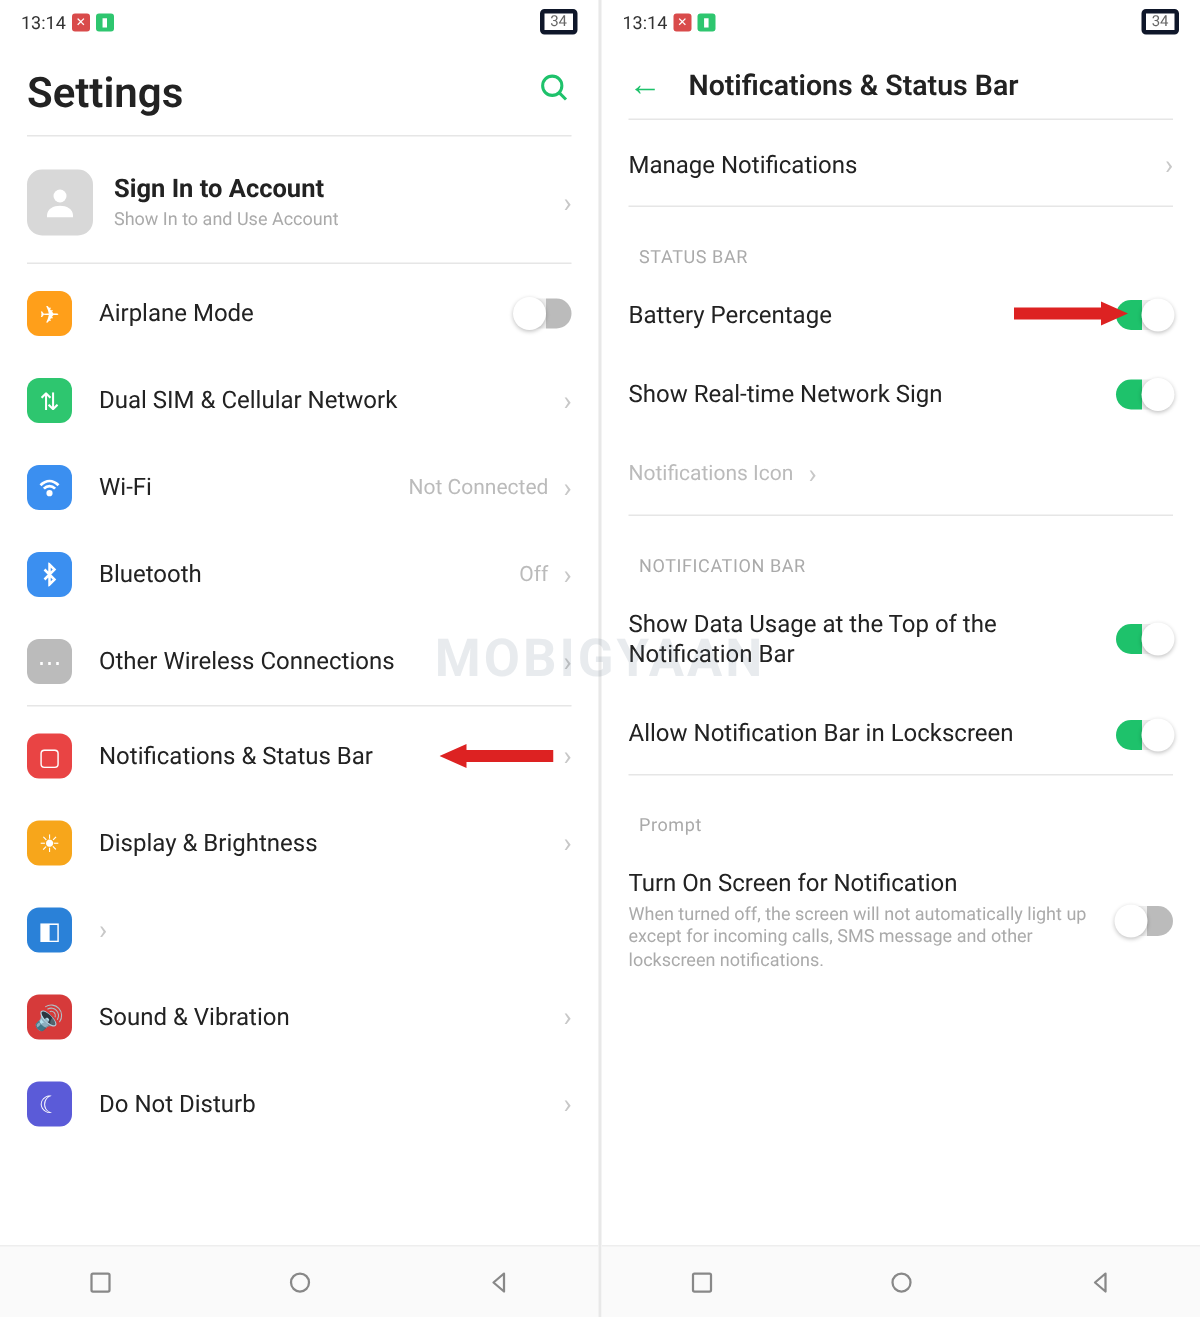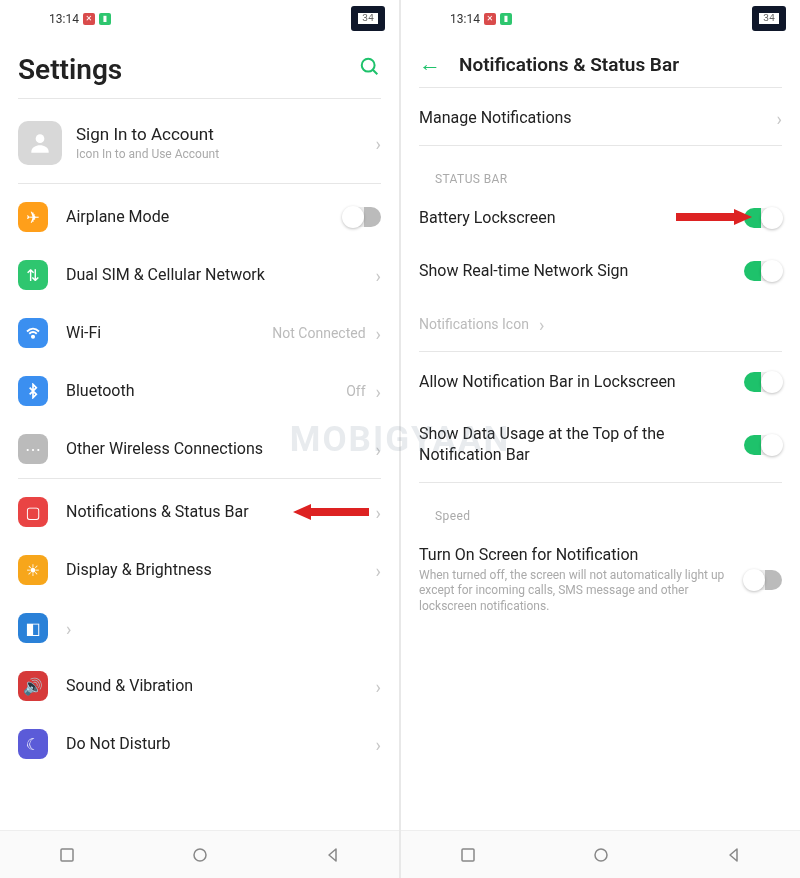--- a/index.html
+++ b/index.html
@@ -1,59 +1,59 @@
 <!DOCTYPE html>
 <html><head>
   <meta charset="utf-8">
   <style>
     * { margin: 0; padding: 0; box-sizing: border-box; font-family: -apple-system, BlinkMacSystemFont, 'Segoe UI', Roboto, sans-serif; }
     body { background: #f5f5f5; width: 800px; height: 878px; display: flex; position: relative; }
     .phone { flex: 1; background: #fff; display: flex; flex-direction: column; position: relative; overflow: hidden; }
     .phone + .phone { border-left: 2px solid #e8e8e8; }
-    .status-bar { display: flex; justify-content: space-between; align-items: center; padding: 6px 14px 4px; font-size: 12px; color: #333; margin-left: 35px; }
+    .status-bar { display: flex; justify-content: space-between; align-items: center; padding: 6px 14px 4px; font-size: 12px; color: #333; }
     .status-left { display: flex; align-items: center; gap: 4px; }
     .status-right { display: flex; align-items: center; gap: 4px; }
     .sb-icon { width: 12px; height: 12px; display: inline-flex; align-items: center; justify-content: center; border-radius: 2px; font-size: 8px; }
     .sb-icon.red { background: #d94b4b; color: #fff; }
     .sb-icon.green { background: #2ec66f; color: #fff; }
-    .batt-badge { border: 7px solid #0f172a; border-radius: 3px; padding: 0 4px; font-size: 10px; color: #666; font-family: Liberation Mono, monospace; }
+    .batt-badge { border: 3px solid #0f172a; border-radius: 3px; padding: 0 4px; font-size: 10px; color: #666; }
     .header { display: flex; align-items: center; justify-content: space-between; padding: 18px 18px 12px; }
     .header-title { font-size: 28px; font-weight: 600; color: #222; }
     .header-sub { font-size: 19px; font-weight: 600; color: #222; }
     .back-arrow { color: #1ec26b; font-size: 22px; margin-right: 18px; }
     .header-left { display: flex; align-items: center; }
     .search-icon { color: #1ec26b; font-size: 22px; }
     .content { flex: 1; overflow-y: hidden; }
     .divider { height: 1px; background: #e6e6e6; margin: 0 18px 4px; }
     .row { display: flex; align-items: center; padding: 14px 18px; position: relative; }
     .row-icon { width: 30px; height: 30px; border-radius: 8px; display: flex; align-items: center; justify-content: center; margin-right: 18px; flex-shrink: 0; color: #fff; font-size: 16px; }
     .row-body { flex: 1; display: flex; flex-direction: column; }
     .row-label { font-size: 16px; color: #222; line-height: 1.3; }
     .row-label.lg { font-size: 17px; }
     .row-sub { font-size: 12px; color: #aaa; margin-top: 2px; line-height: 1.3; }
     .row-meta { font-size: 14px; color: #bbb; margin-right: 10px; }
     .chev { color: #c8c8c8; font-size: 18px; }
     .avatar-icon { width: 44px; height: 44px; border-radius: 10px; background: #d8d8d8; margin-right: 14px; display: flex; align-items: center; justify-content: center; }
     .avatar-icon svg { width: 26px; height: 26px; fill: #fff; }
-    .section-hdr { font-size: 12px; color: #aaa; letter-spacing: 0.4px; padding: 22px 34px 6px; }
+    .section-hdr { font-size: 12px; color: #aaa; letter-spacing: 0.4px; padding: 22px 12px 6px; margin-left: 13px; }
     .toggle { width: 38px; height: 20px; border-radius: 20px; background: #eee; position: relative; flex-shrink: 0; }
     .toggle::after { content: ''; position: absolute; width: 22px; height: 22px; border-radius: 50%; background: #fff; top: -1px; right: -1px; box-shadow: 0 1px 3px rgba(0,0,0,0.25); }
     .toggle.on { background: linear-gradient(to right, #1ec26b 45%, #eee 45%); }
     .toggle.off::after { right: auto; left: -1px; }
     .toggle.off { background: linear-gradient(to left, #bbb 45%, #eee 45%); }
     .nav-bar { height: 48px; background: #fafafa; display: flex; align-items: center; justify-content: space-around; border-top: 1px solid #eee; }
     .nav-btn { width: 18px; height: 18px; display: flex; align-items: center; justify-content: center; color: #888; }
     .arrow-annot { position: absolute; width: 76px; height: 22px; pointer-events: none; }
     .arrow-annot svg { width: 100%; height: 100%; }
     .watermark { position: absolute; top: 50%; left: 50%; transform: translate(-50%, -50%); font-size: 35px; font-weight: 700; color: rgba(100,120,140,0.15); letter-spacing: 2px; pointer-events: none; z-index: 99; white-space: nowrap; }
     .ic-orange { background: #ff9f1a; } .ic-green { background: #2ec66f; } .ic-blue { background: #3b8ff0; }
     .ic-gray { background: #bbb; } .ic-red { background: #e94444; } .ic-amber { background: #f7a61b; }
     .ic-teal { background: #2a81d8; } .ic-crimson { background: #d63a3a; } .ic-purple { background: #5b5bd8; }
     .account-row { padding: 18px; }
-    .account-row .row-label { font-size: 17px; font-weight: 400; }
+    .account-row .row-label { font-size: 17px; font-weight: 700; }
     .row.tight { padding-top: 16px; padding-bottom: 16px; }
   </style>
 </head>
 <body>
 
 <div class="phone">
   <div class="status-bar">
     <div class="status-left">
       <span>13:14</span>
       <span class="sb-icon red">✕</span>
@@ -78,21 +78,21 @@
   <div class="content">
     <div class="row account-row">
       <div class="avatar-icon">
         <svg viewBox="0 0 24 24">
             <circle cx="12" cy="8" r="4"></circle>
             <path d="M4 20c0-4 4-6 8-6s8 2 8 6v1H4z"></path>
           </svg>
       </div>
       <div class="row-body">
         <span class="row-label lg">Sign In to Account</span>
-        <span class="row-sub">Icon In to and Use Account</span>
+        <span class="row-sub">Show In to and Use Account</span>
       </div>
       <span class="chev">›</span>
     </div>
     <div class="divider"></div>
 
     <div class="row">
       <div class="row-icon ic-orange">✈</div>
       <div class="row-body">
           <span class="row-label">Airplane Mode</span>
         </div>
@@ -237,21 +237,21 @@
           <span class="row-label">Manage Notifications</span>
         </div>
       <span class="chev">›</span>
     </div>
     <div class="divider"></div>
 
     <div class="section-hdr">STATUS BAR</div>
 
     <div class="row tight" style="position:relative;">
       <div class="row-body">
-          <span class="row-label">Battery Lockscreen</span>
+          <span class="row-label">Battery Percentage</span>
         </div>
       <div class="toggle on"></div>
       <div class="arrow-annot" style="right:48px; top:14px;">
         <svg viewBox="0 0 76 22">
             <polygon points="76,11 58,3 58,7 0,7 0,15 58,15 58,19" fill="#d22"></polygon>
           </svg>
       </div>
     </div>
 
     <div class="row tight">
@@ -260,37 +260,38 @@
         </div>
       <div class="toggle on"></div>
     </div>
 
     <div class="row tight">
       <span class="row-meta">Notifications Icon</span>
       <span class="chev">›</span>
     </div>
     <div class="divider"></div>
 
+    <div class="section-hdr">NOTIFICATION BAR</div>
+
+    <div class="row tight">
+      <div class="row-body">
+          <span class="row-label">Show Data Usage at the Top of the Notification Bar</span>
+        </div>
+      <div class="toggle on"></div>
+    </div>
 
     <div class="row tight">
       <div class="row-body">
           <span class="row-label">Allow Notification Bar in Lockscreen</span>
         </div>
       <div class="toggle on"></div>
     </div>
-
-    <div class="row tight">
-      <div class="row-body">
-          <span class="row-label">Show Data Usage at the Top of the Notification Bar</span>
-        </div>
-      <div class="toggle on"></div>
-    </div>
-    <div class="divider"></div>
-
-    <div class="section-hdr">Speed</div>
+    <div class="divider"></div>
+
+    <div class="section-hdr">Prompt</div>
 
     <div class="row tight">
       <div class="row-body">
         <span class="row-label">Turn On Screen for Notification</span>
         <span class="row-sub">When turned off, the screen will not automatically light up except for incoming calls, SMS message and other lockscreen notifications.</span>
       </div>
       <div class="toggle off"></div>
     </div>
   </div>
 

